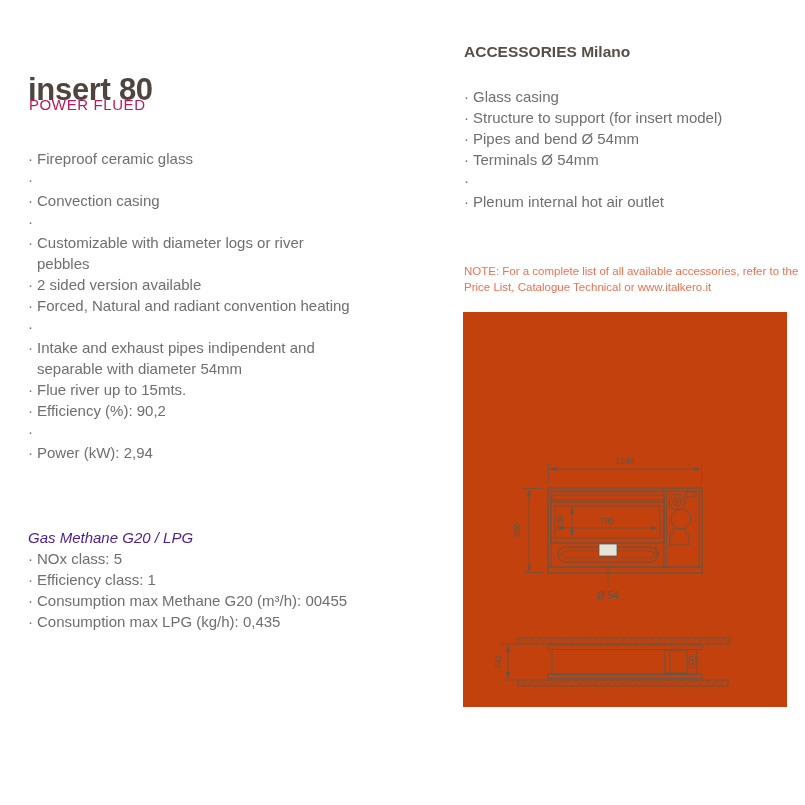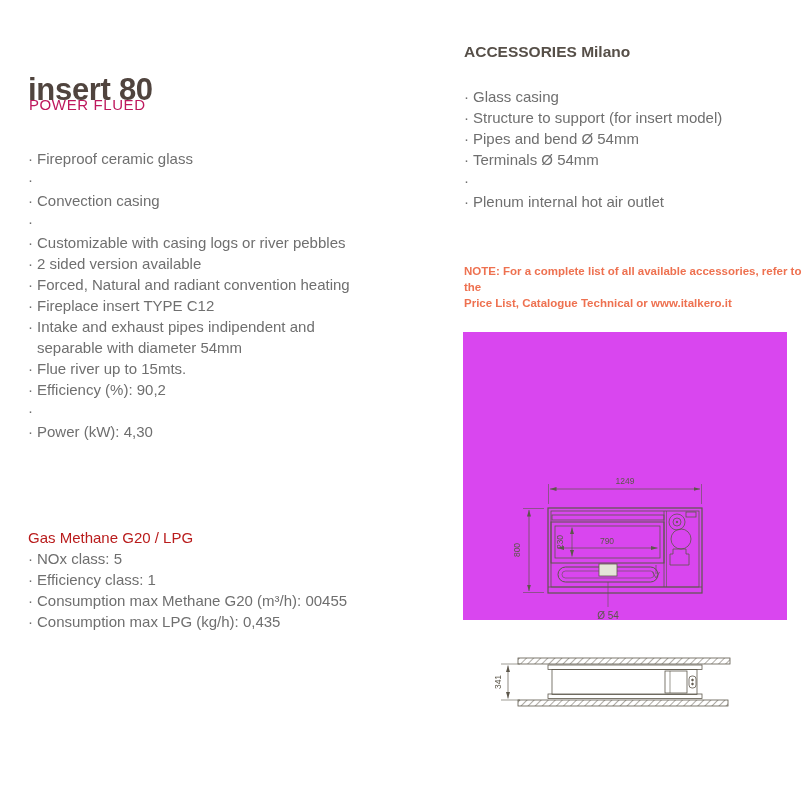--- a/index.html
+++ b/index.html
@@ -19,37 +19,37 @@
   #page-subtitle {
     left:29px; top:96px;
     font-size:15px; color:#be185d; letter-spacing:0.6px;
   }
   .bullet-list .item {
     display:flex; font-size:15px; line-height:21px; color:#6f6f6f;
   }
   .bullet-list .bullet { flex:none; width:9px; }
   #feature-list { left:28px; top:148px; width:325px; }
   #gas-section  { left:28px; top:527px; width:370px; }
-  #gas-heading  { font-size:15px; line-height:21px; color:#b91c1c; }
+  #gas-heading  { font-style:italic; font-size:15px; line-height:21px; color:#4c1d95; }
 
   
   #accessories-heading {
     left:464px; top:43px;
     font-size:15.5px; font-weight:700; color:#564f48;text-align:right;
   }
   #accessories-list { left:464px; top:86px; width:335px; }
   #note {
     left:464px; top:263px; width:340px;
-    font-size:11.5px; line-height:16px; color:#ee7150;font-weight:bold;
+    font-size:11.5px; line-height:16px; color:#ee7150;
   }
 
   
   #diagram-panel {
-    left:463px; top:332px; width:324px; height:288px;
-    background:#d946ef;
+    left:463px; top:312px; width:324px; height:395px;
+    background:#c2410c;
   }
   #diagram-panel svg { display:block; width:324px; height:395px; }
   #diagram-panel text {
     font-family:"Liberation Sans", sans-serif;
     fill:#5d574b; stroke:none; font-size:8.5px;
   }
   #diagram-panel text.big { font-size:10px; }
 </style>
 </head>
 <body>
@@ -72,36 +72,35 @@
       <span class="bullet">·</span>
       <span>Convection casing</span>
     </div>
 
     <div class="item">
       <span class="bullet">·</span>
     </div>
 
     <div class="item">
       <span class="bullet">·</span>
-      <span>Customizable with casing logs or river pebbles</span>
+      <span>Customizable with diameter logs or river pebbles</span>
     </div>
 
     <div class="item">
       <span class="bullet">·</span>
       <span>2 sided version available</span>
     </div>
 
     <div class="item">
       <span class="bullet">·</span>
       <span>Forced, Natural and radiant convention heating</span>
     </div>
 
     <div class="item">
       <span class="bullet">·</span>
-      <span>Fireplace insert TYPE C12</span>
     </div>
 
     <div class="item">
       <span class="bullet">·</span>
       <span>Intake and exhaust pipes indipendent and separable with diameter 54mm</span>
     </div>
 
     <div class="item">
       <span class="bullet">·</span>
       <span>Flue river up to 15mts.</span>
@@ -111,21 +110,21 @@
       <span class="bullet">·</span>
       <span>Efficiency (%): 90,2</span>
     </div>
 
     <div class="item">
       <span class="bullet">·</span>
     </div>
 
     <div class="item">
       <span class="bullet">·</span>
-      <span>Power (kW): 4,30</span>
+      <span>Power (kW): 2,94</span>
     </div>
   </div>
 
 <div class="abs" id="gas-section">
   <div id="gas-heading">Gas Methane G20 / LPG</div>
   <div class="bullet-list">
 
       <div class="item">
         <span class="bullet">·</span>
         <span>NOx class: 5</span>

